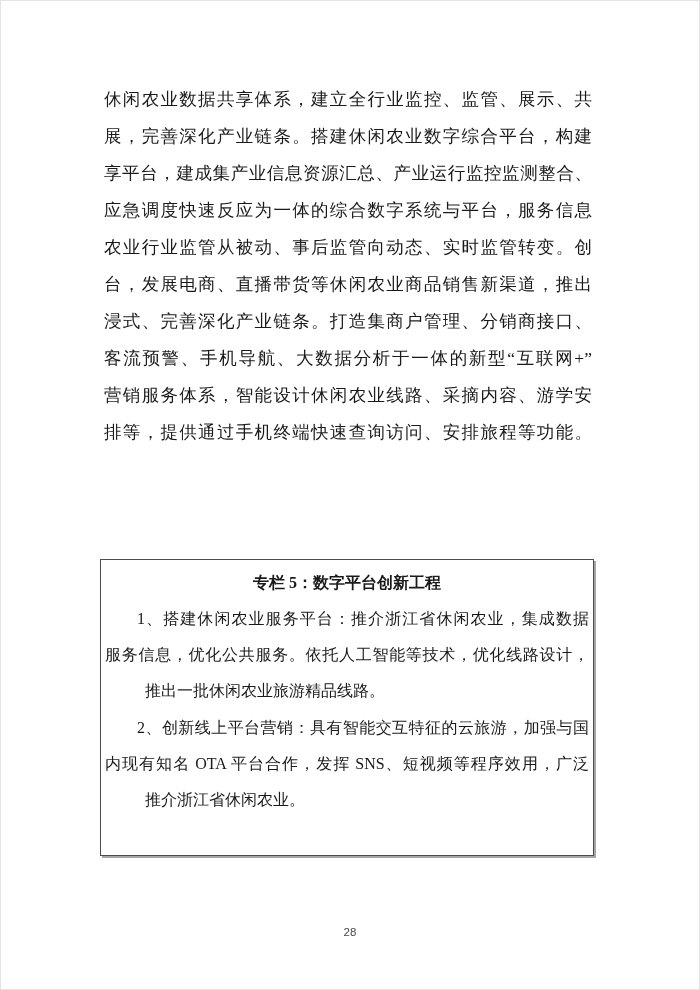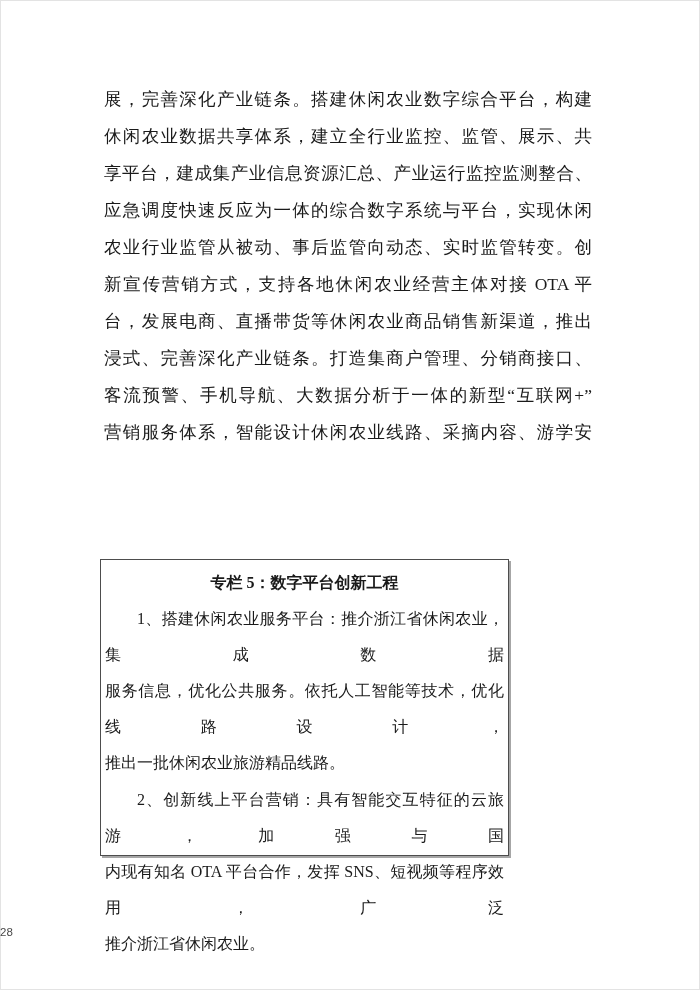--- a/index.html
+++ b/index.html
@@ -30,69 +30,69 @@
     font-size: 17.5px;
     line-height: 37px;
     text-align: justify;
     text-align-last: justify;
     white-space: normal;
   }
   
   .callout {
     position: absolute;
     left: 100px; top: 559px;
-    width: 409px; height: 297px;
+    width: 494px; height: 297px;
     border: 1px solid var(--box_border);
     box-shadow: 2px 2px 0 var(--box_shadow);
     background: var(--page_bg);
     padding: 8px 4px 0 4px;
   }
   .callout-title {
     font-size: 16px;
     font-weight: bold;
     line-height: 30px;
     text-align: center;
   }
   .boxpara { margin-top: 3px; }
   .boxpara + .boxpara { margin-top: 1px; }
   .boxline {
     font-size: 16px;
     line-height: 36px;
     text-align: justify;
     text-align-last: justify;
   }
   .boxline.first { text-indent: 2em; }
-  .boxline.last { text-align-last: left; }
+  .boxline.last { text-align-last: left; margin-left: 40px; }
   .boxline b { font-weight: normal; }
   
   .page-number {
     position: absolute;
     left: 0; top: 926px; width: 100%;
-    text-align: left;
+    text-align: center;
     font-size: 11.5px;
     color: var(--page_number);
     font-family: "Liberation Sans", sans-serif;
   }
 </style>
 </head>
 <body>
 
 <div class="page">
 
   <div class="body-text">
+      <div class="bline">休闲农业数据共享体系，建立全行业监控、监管、展示、共</div>
       <div class="bline first">展，完善深化产业链条。搭建休闲农业数字综合平台，构建</div>
-      <div class="bline">休闲农业数据共享体系，建立全行业监控、监管、展示、共</div>
       <div class="bline">享平台，建成集产业信息资源汇总、产业运行监控监测整合、</div>
-      <div class="bline">应急调度快速反应为一体的综合数字系统与平台，实现休闲</div>
+      <div class="bline">应急调度快速反应为一体的综合数字系统与平台，服务信息</div>
       <div class="bline">农业行业监管从被动、事后监管向动态、实时监管转变。创</div>
-      <div class="bline">新宣传营销方式，支持各地休闲农业经营主体对接 OTA 平</div>
       <div class="bline">台，发展电商、直播带货等休闲农业商品销售新渠道，推出</div>
       <div class="bline">浸式、完善深化产业链条。打造集商户管理、分销商接口、</div>
       <div class="bline">客流预警、手机导航、大数据分析于一体的新型“互联网+”</div>
       <div class="bline">营销服务体系，智能设计休闲农业线路、采摘内容、游学安</div>
+      <div class="bline last">排等，提供通过手机终端快速查询访问、安排旅程等功能。</div>
     </div>
 
   <div class="callout">
     <div class="callout-title">专栏 5：数字平台创新工程</div>
 
     <div class="boxpara">
         <div class="boxline first"><b>1、搭建休闲农业服务平台：</b><span>推介浙江省休闲农业，集成数据</span></div>
         <div class="boxline"><b></b><span>服务信息，优化公共服务。依托人工智能等技术，优化线路设计，</span></div>
         <div class="boxline last"><b></b><span>推出一批休闲农业旅游精品线路。</span></div>
       </div>

